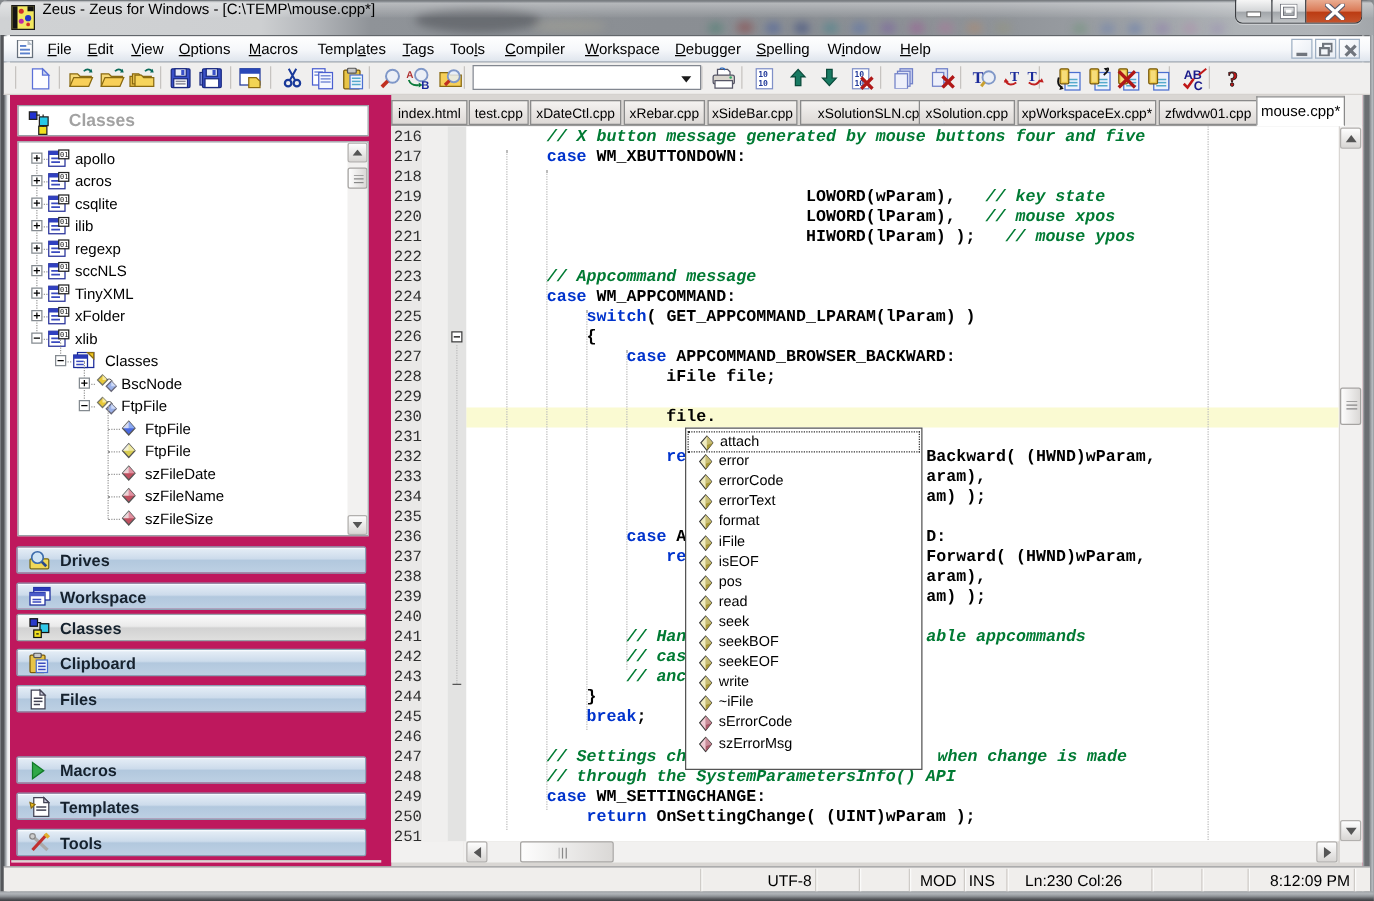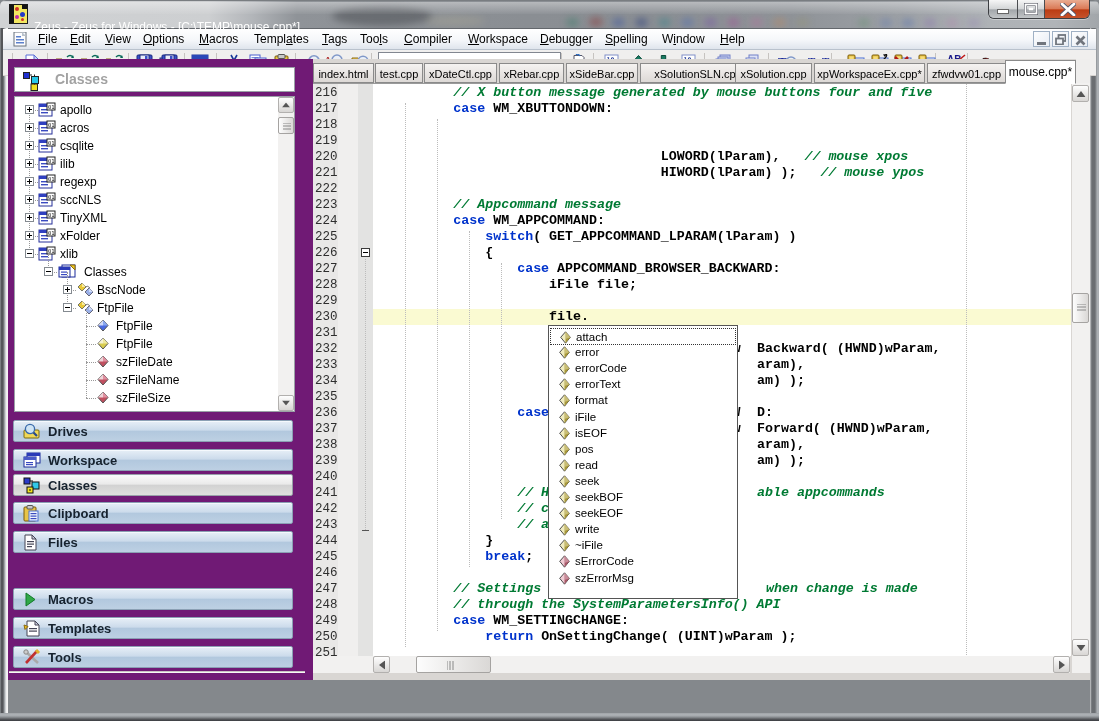--- a/index.html
+++ b/index.html
@@ -7,56 +7,56 @@
 #frameR{position:absolute;left:1090px;top:28px;width:9px;height:686px;background:linear-gradient(90deg,#d8d8d8 0,#8a8e92 1px,#6b6e72 2px,#6b6e72 5px,#8a8e92 6px,#a4a8ac 7px,#b4b8bc 8px,#a0a4a8 9px);}
 #frameB{position:absolute;left:0;top:713px;width:1099px;height:8px;background:linear-gradient(180deg,#9fa3a7 0,#b0b4b8 25%,#8f9397 50%,#55575b 78%,#3a3c40 100%);}
 #title{position:absolute;left:0;top:0;width:1099px;height:29px;border-radius:6px 6px 0 0;
 background:linear-gradient(90deg,#d0d2d4 0,#cdcfd1 19%,#b2b5b9 23%,#8f9398 27%,#8a8e93 48%,#8b8f94 60%,#8f9398 72%,#9ca0a5 82%,#aeb2b6 90%,#b0b4b8 96%,#a2a6aa 100%);overflow:hidden;}
 #title .topshine{position:absolute;left:0;top:2px;width:100%;height:12px;background:linear-gradient(180deg,rgba(255,255,255,.38),rgba(255,255,255,.04));}
 #title .topline{position:absolute;left:0;top:0;width:100%;height:1px;background:#797d81;}
 #title .botline{position:absolute;left:0;top:28px;width:100%;height:1px;background:#63676c;}
 .blob{position:absolute;border-radius:50%;filter:blur(3.5px);}
 #ticon{position:absolute;left:9px;top:4px;width:19px;height:20px;background:#f2e760;border:1px solid #1a1a1a;}
 #ticon i{position:absolute;display:block;}
-#ttext{position:absolute;left:34px;top:20px;font-size:12px;color:#ffffff;}
+#ttext{position:absolute;left:34px;top:0;font-size:12px;color:#000000;}
 #wbgroup{position:absolute;left:988px;top:0;width:102px;height:19px;border:1px solid #3c3e42;border-top:none;border-radius:0 0 6px 6px;overflow:hidden;box-shadow:0 1px 0 rgba(255,255,255,.35);}
 .wbtn{position:absolute;top:0;height:19px;}
 #btnMin{left:0;width:28px;background:linear-gradient(180deg,#f6f6f6 0,#d4d6d8 46%,#a2a6aa 52%,#c6c9cb 100%);}
 #btnMax{left:29px;width:26px;background:linear-gradient(180deg,#f6f6f6 0,#d4d6d8 46%,#a2a6aa 52%,#c6c9cb 100%);}
 #btnCls{left:56px;width:46px;background:linear-gradient(180deg,#e9ac91 0,#da7a57 46%,#bc3c13 52%,#c65helper 100%);background:linear-gradient(180deg,#e9ac91 0,#da7a57 46%,#bc3c13 52%,#c6552e 100%);}
 .wsep{position:absolute;top:0;width:1px;height:19px;background:#4a4c50;}
 #menubar{position:absolute;left:3px;top:29px;width:1093px;height:21px;background:linear-gradient(180deg,#ffffff 0,#f5f7fa 55%,#dfe5ed 100%);border-bottom:1px solid #b9c2cd;}
 .mi{position:absolute;top:3px;font-size:12px;color:#000;}
 .mi u{text-decoration:underline;}
 #toolbar{position:absolute;left:3px;top:50px;width:1093px;height:26px;background:#f0efee;border-bottom:1px solid #d5d2cf;}
 .tsep{position:absolute;top:3px;width:1px;height:18px;background:#c6c3c0;}
 #combo{position:absolute;left:375px;top:2px;width:183px;height:20px;background:#fff;border:1px solid #828790;}
 #combo .arr{position:absolute;right:7px;top:8px;width:0;height:0;border-left:4px solid transparent;border-right:4px solid transparent;border-top:5px solid #1a1a1a;}
-#main{position:absolute;left:8px;top:59px;width:1082px;height:621px;background:#701a75;}
+#main{position:absolute;left:8px;top:76px;width:1082px;height:621px;background:#be185d;}
 #shead{position:absolute;left:6px;top:8px;width:281px;height:25px;background:#fff;border:1px solid #9aa0a6;}
 #shead .t{position:absolute;left:40px;top:3px;font-size:14px;font-weight:bold;color:#a2a2a2;}
 #stree{position:absolute;left:6px;top:37px;width:281px;height:316px;background:#fff;border:1px solid #9aa0a6;overflow:hidden;}
 .trow{position:absolute;font-size:12px;color:#000;height:16px;line-height:16px;white-space:nowrap;}
 .eb{position:absolute;width:9px;height:9px;border:1px solid #848a90;background:#fff;}
 .eb i{position:absolute;left:1px;top:3px;width:5px;height:1px;background:#000;display:block;}
 .eb b{position:absolute;left:3px;top:1px;width:1px;height:5px;background:#000;display:block;}
 .dotv{position:absolute;width:1px;border-left:1px dotted #9a9a9a;}
 .doth{position:absolute;height:1px;border-top:1px dotted #9a9a9a;}
 .sbtn{position:absolute;left:5px;width:280px;height:22px;border:1px solid #8ba0b4;border-radius:2px;background:linear-gradient(180deg,#e7eff7 0,#ccdbeb 45%,#b2c8de 52%,#bdd0e3 100%);box-shadow:inset 0 1px 0 #f5f9fd;text-align:center;}
 .sbtn.sel{background:linear-gradient(180deg,#fbfbfb 0,#eaeaea 45%,#d2d2d2 52%,#dfdfde 100%);border-color:#98a0a8;}
 .sbtn .bt{position:absolute;left:34px;top:3px;font-size:13px;font-weight:bold;color:#16222e;}
 #edit{position:absolute;left:305px;top:0;width:777px;height:621px;background:#d9d6d3;}
 .tab{position:absolute;top:4px;height:20px;background:linear-gradient(180deg,#f5f3f1,#ddd9d6);border:1px solid #8a8a8a;font-size:11px;color:#000;text-align:center;line-height:20px;white-space:nowrap;}
 .tab.act{top:1px;height:24px;background:#fff;line-height:23px;font-size:12px;border-bottom:1px solid #fff;z-index:2;}
 #code{position:absolute;left:0;top:25px;width:758px;height:572px;background:#fff;overflow:hidden;}
 #gutter{position:absolute;left:0;top:0;width:25px;height:572px;background:#e9e8e7;}
 .ln{position:absolute;left:2px;font-family:"Liberation Mono",monospace;font-size:12.5px;color:#2e2e2e;height:16px;line-height:16px;}
 #foldcol{position:absolute;left:25px;top:0;width:20px;height:572px;background:#f0efee;}
 #foldcol2{position:absolute;left:45px;top:0;width:15px;height:572px;background:#e3e3e2;}
-.cl{position:absolute;font-family:"Liberation Mono",monospace;font-weight:bold;font-size:13.3px;height:16px;line-height:16px;white-space:pre;color:#000;margin-left:16px;}
+.cl{position:absolute;font-family:"Liberation Mono",monospace;font-weight:bold;font-size:13.3px;height:16px;line-height:16px;white-space:pre;color:#000;}
 .kw{color:#0033cc;}
 .cm{color:#007a33;font-style:italic;}
 #curline{position:absolute;left:60px;top:225px;width:698px;height:16px;background:#fafad2;}
 .ig{position:absolute;width:1px;border-left:1px dotted #bcbcbc;}
 #popup{position:absolute;left:235px;top:241px;width:190px;height:274px;background:#fff;border:1px solid #555;z-index:5;}
 .prow{position:absolute;left:1px;width:186px;height:17px;font-size:11.5px;color:#000;line-height:17px;}
 .prow .pt{position:absolute;left:25px;top:0;}
 .psel{border:1px dotted #333;}
 #vscroll{position:absolute;left:759px;top:24px;width:18px;height:573px;background:#f2f1f0;}
 #hscroll{position:absolute;left:58px;top:597px;width:699px;height:17px;background:#f2f1f0;}
@@ -732,20 +732,21 @@
 </div>
 <div id="foldcol"></div>
           <div id="foldcol2"></div>
 <div class="eb" style="left:48px;top:164px;background:#fff;border-color:#3a3a3a">
             <i></i>
           </div>
 <div class="dotv" style="left:52px;top:175px;height:271px;border-left-color:#bcbcbc"></div>
 <div style="position:absolute;left:49px;top:446px;width:7px;height:1px;background:#555"></div>
 <div class="cl" style="left:60.5px;top:1px">        <span class="cm">// X button message generated by mouse buttons four and five</span></div>
 <div class="cl" style="left:60.5px;top:17px">        <span class="kw">case</span> WM_XBUTTONDOWN:</div>
+<div class="cl" style="left:60.5px;top:49px">                                  LOWORD(wParam),   <span class="cm">// key state</span></div>
 <div class="cl" style="left:60.5px;top:65px">                                  LOWORD(lParam),   <span class="cm">// mouse xpos</span></div>
 <div class="cl" style="left:60.5px;top:81px">                                  HIWORD(lParam) );   <span class="cm">// mouse ypos</span></div>
 <div class="cl" style="left:60.5px;top:113px">        <span class="cm">// Appcommand message</span></div>
 <div class="cl" style="left:60.5px;top:129px">        <span class="kw">case</span> WM_APPCOMMAND:</div>
 <div class="cl" style="left:60.5px;top:145px">            <span class="kw">switch</span>( GET_APPCOMMAND_LPARAM(lParam) )</div>
 <div class="cl" style="left:60.5px;top:161px">            {</div>
 <div class="cl" style="left:60.5px;top:177px">                <span class="kw">case</span> APPCOMMAND_BROWSER_BACKWARD:</div>
 <div class="cl" style="left:60.5px;top:193px">                    iFile file;</div>
 <div class="cl" style="left:60.5px;top:225px">                    file.</div>
 <div class="cl" style="left:60.5px;top:257px">                    <span class="kw">return</span> OnAppCommand_Brow</div>
@@ -930,12 +931,29 @@
           </div>
 <div class="thumb" style="left:45px;top:0;width:75px;height:17px">
             <svg style="position:absolute;left:30px;top:4px" width="8" height="9">
               <path d="M0 0v9M3 0v9M6 0v9" stroke="#888"></path>
             </svg>
           </div>
 </div>
 <div style="position:absolute;left:759px;top:597px;width:18px;height:17px;background:#f1f0ef"></div>
 </div>
 </div>
+<div id="status">
+<div class="sv" style="left:557px"></div>
+<div class="sv" style="left:649px"></div>
+<div class="sv" style="left:684px"></div>
+<div class="sv" style="left:724px"></div>
+<div class="sv" style="left:768px"></div>
+<div class="sv" style="left:802px"></div>
+<div class="sv" style="left:918px"></div>
+<div class="sv" style="left:958px"></div>
+<div class="sv" style="left:995px"></div>
+<div class="sv" style="left:1080px"></div>
+<div class="stext" style="left:611px">UTF-8</div>
+<div class="stext" style="left:733px">MOD</div>
+<div class="stext" style="left:772px">INS</div>
+<div class="stext" style="left:817px">Ln:230 Col:26</div>
+<div class="stext" style="left:1013px">8:12:09 PM</div>
+</div>
 </div>
 </body></html>

